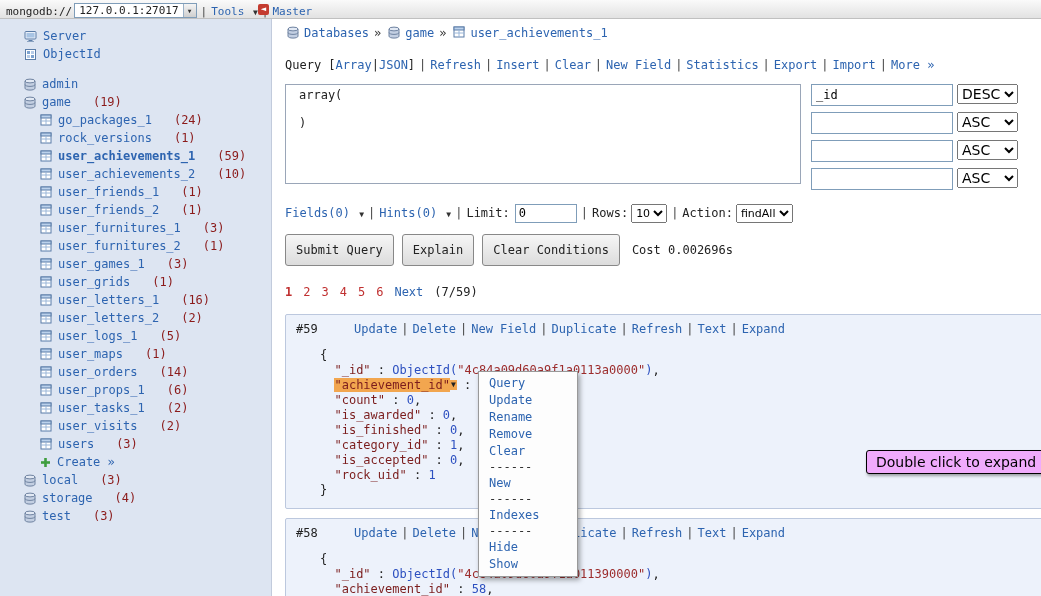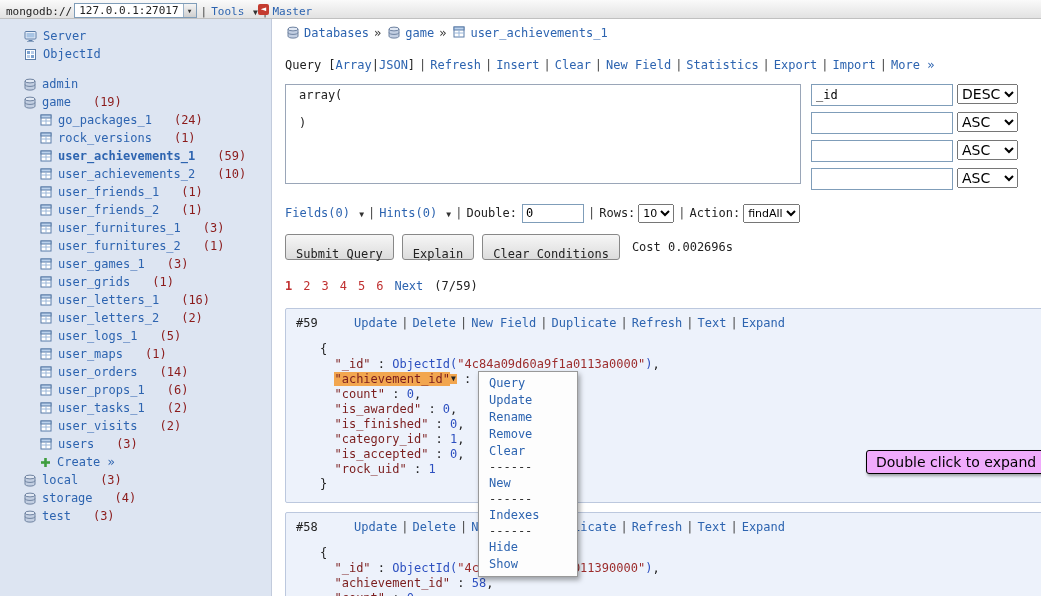--- a/index.html
+++ b/index.html
@@ -32,21 +32,21 @@
 textarea.qbox{width:516px;height:100px;border:1px solid #9aa6b8;font-family:"DejaVu Sans Mono",monospace;font-size:12px;padding:3px 13px;resize:none;background:#fff;color:#222}
 .sort-col{margin-left:10px;display:flex;flex-direction:column;gap:6px}
 .sort-row{display:flex;gap:4px}
 .sort-row input{width:142px;height:22px;border:1px solid #7f9db9;font-family:"DejaVu Sans Mono",monospace;font-size:12px;padding:0 4px}
 .sort-row select{height:20px;font-size:14px;font-family:"DejaVu Sans",sans-serif}
 .controls{margin-top:12px;height:22px;display:flex;align-items:center;white-space:nowrap}
 .controls input{width:62px;height:19px;border:1px solid #7f9db9;font-size:12px;font-family:"DejaVu Sans Mono",monospace;padding:0 3px;margin-left:5px}
 .controls select{height:19px;font-size:11px;margin-left:3px;font-family:"DejaVu Sans",sans-serif}
 .dd-arrow{font-size:8px;color:#333;margin-left:2px}
 .actions-row{margin-top:10px;display:flex;align-items:center;gap:8px}
-button.btn{background:linear-gradient(#f6f6f6,#dcdcdc);border:1px solid #888;border-radius:3px;height:18px;padding:12px 10px;font-family:"DejaVu Sans Mono",monospace;font-size:12px;cursor:pointer;color:#222}
+button.btn{background:linear-gradient(#f6f6f6,#dcdcdc);border:1px solid #888;border-radius:3px;height:32px;padding:4px 10px;font-family:"DejaVu Sans Mono",monospace;font-size:12px;cursor:pointer;color:#222}
 .cost{margin-left:4px}
 .pagination{margin-top:18px;height:16px;display:flex;align-items:center;gap:11px}
 .page-link{color:#c03030}
 .page-link.cur{font-weight:bold}
 .page-info{color:#222}
 
 .records{margin-top:14px}
 .record-panel{width:762px;background:#edf2fb;border:1px solid #bcc8de;border-radius:2px;padding:7px 10px 10px;margin-bottom:9px}
 .rec-head{display:flex;height:16px}
 .rec-id{width:58px;color:#222}
@@ -449,21 +449,21 @@
           <input value="" style="">
           <select><option>DESC</option><option selected="">ASC</option></select>
         </div>
       </div>
   </div>
   <div class="controls" id="controls">
       <a>Fields(0) <span class="dd-arrow">▼</span></a>
       <span class="sep">|</span>
       <a>Hints(0) <span class="dd-arrow">▼</span></a>
       <span class="sep">|</span>
-      <span>Double:</span>
+      <span>Limit:</span>
       <input value="0" style="">
       <span class="sep">|</span>
       <span>Rows:</span>
       <select><option>10</option></select>
       <span class="sep">|</span>
       <span>Action:</span>
       <select><option>findAll</option></select>
     </div>
   <div class="actions-row" id="actions-row">
     <button class="btn">Submit Query</button>

